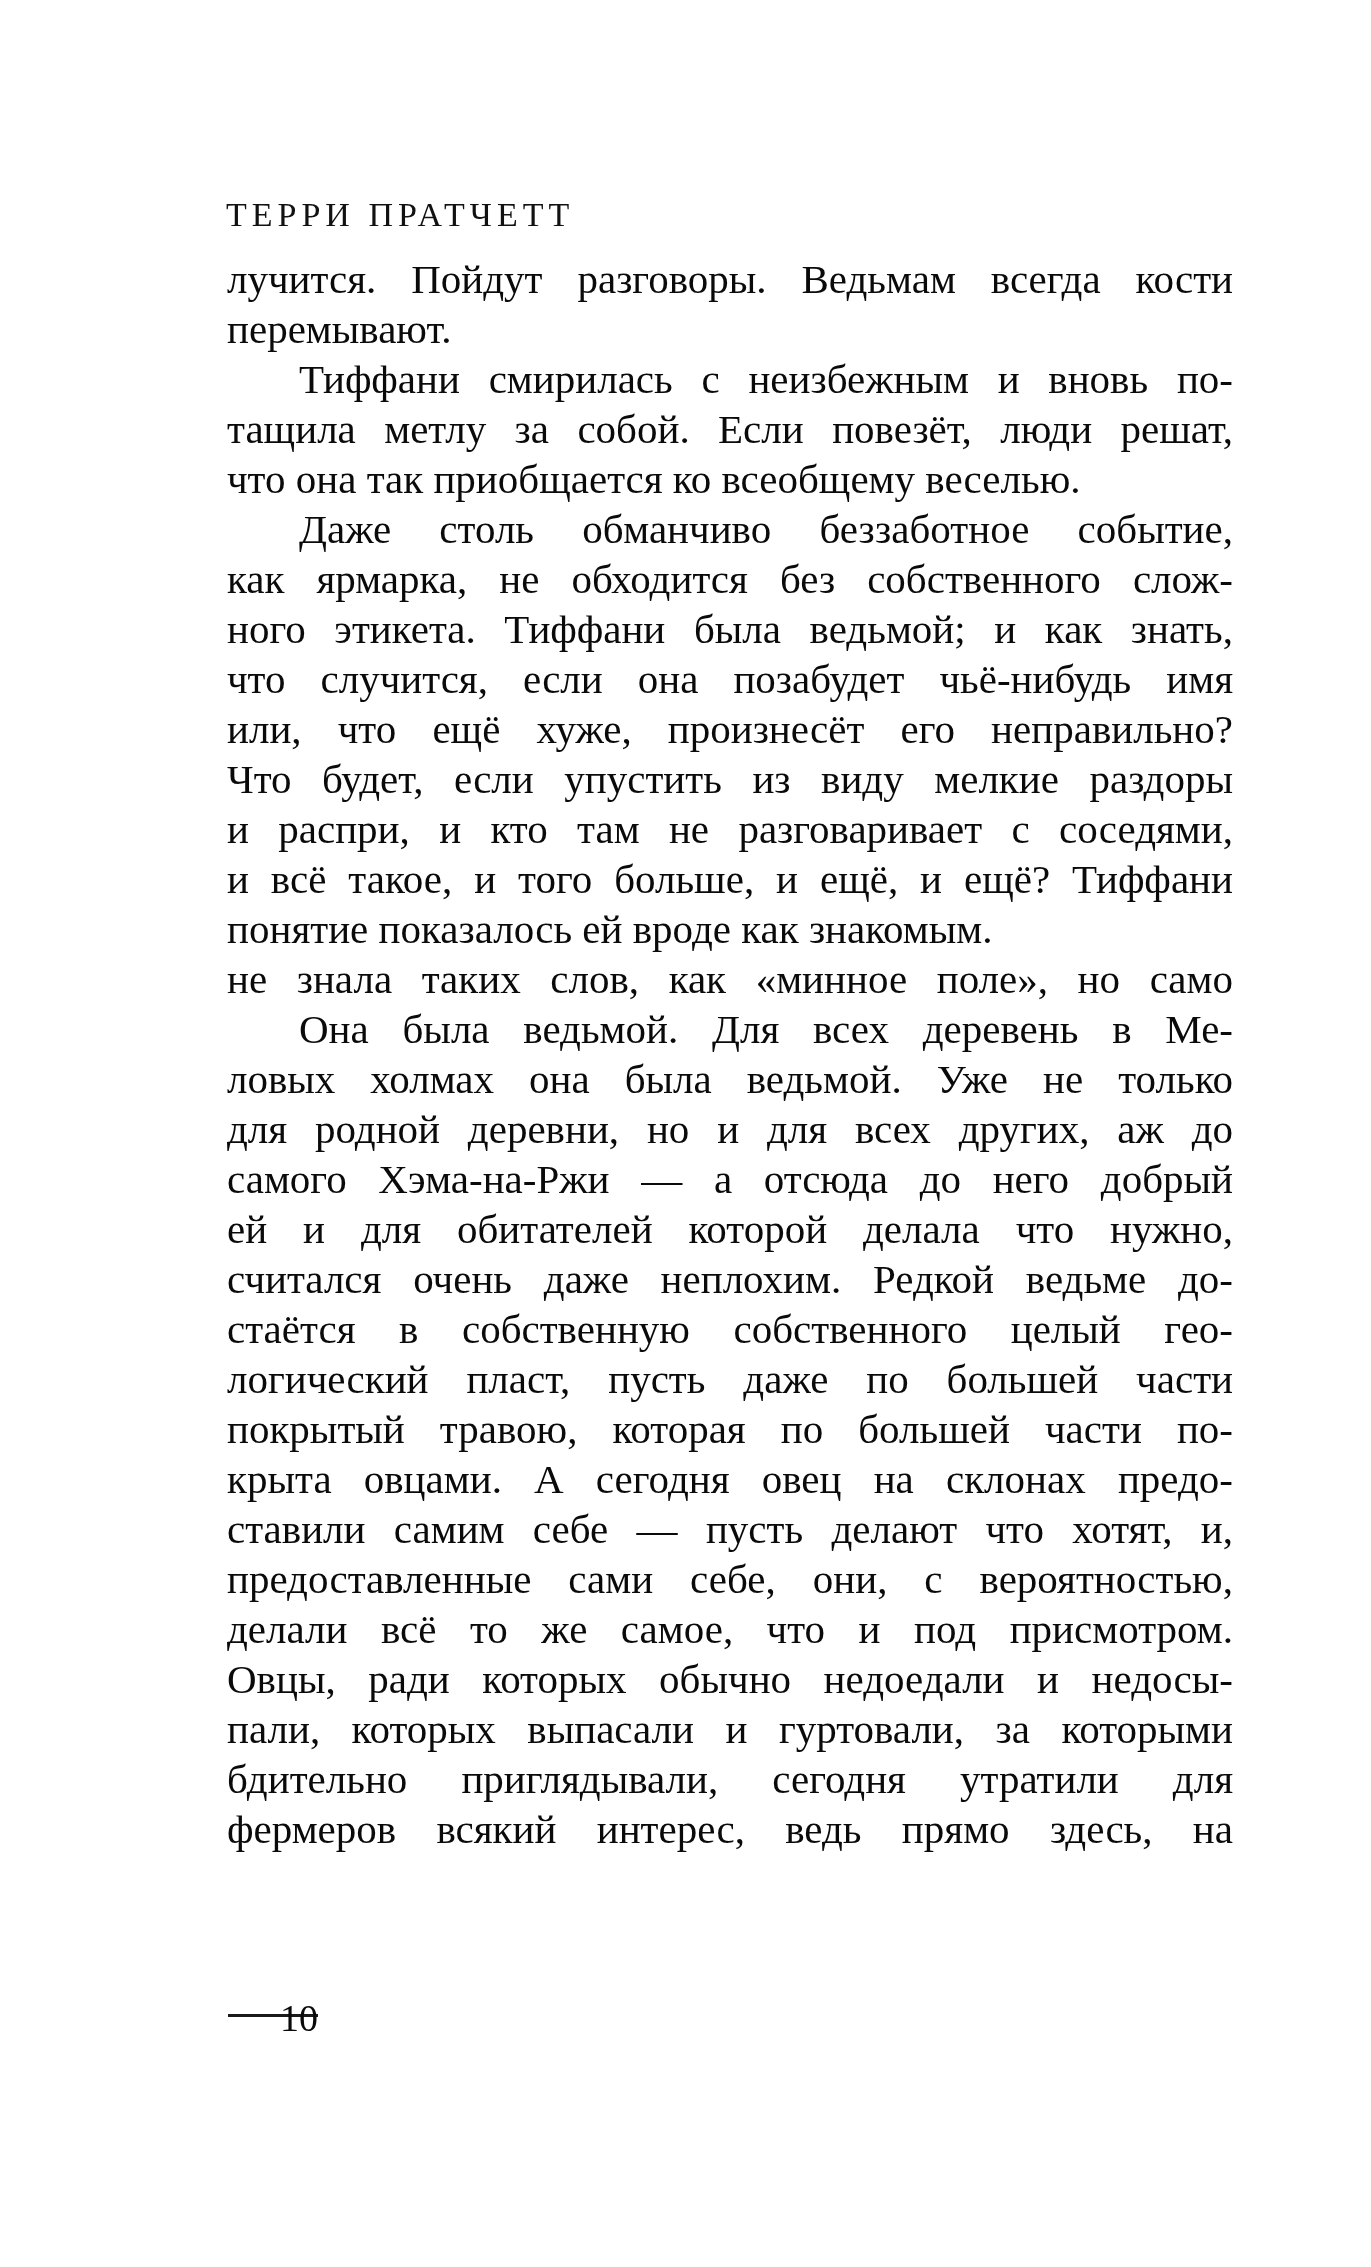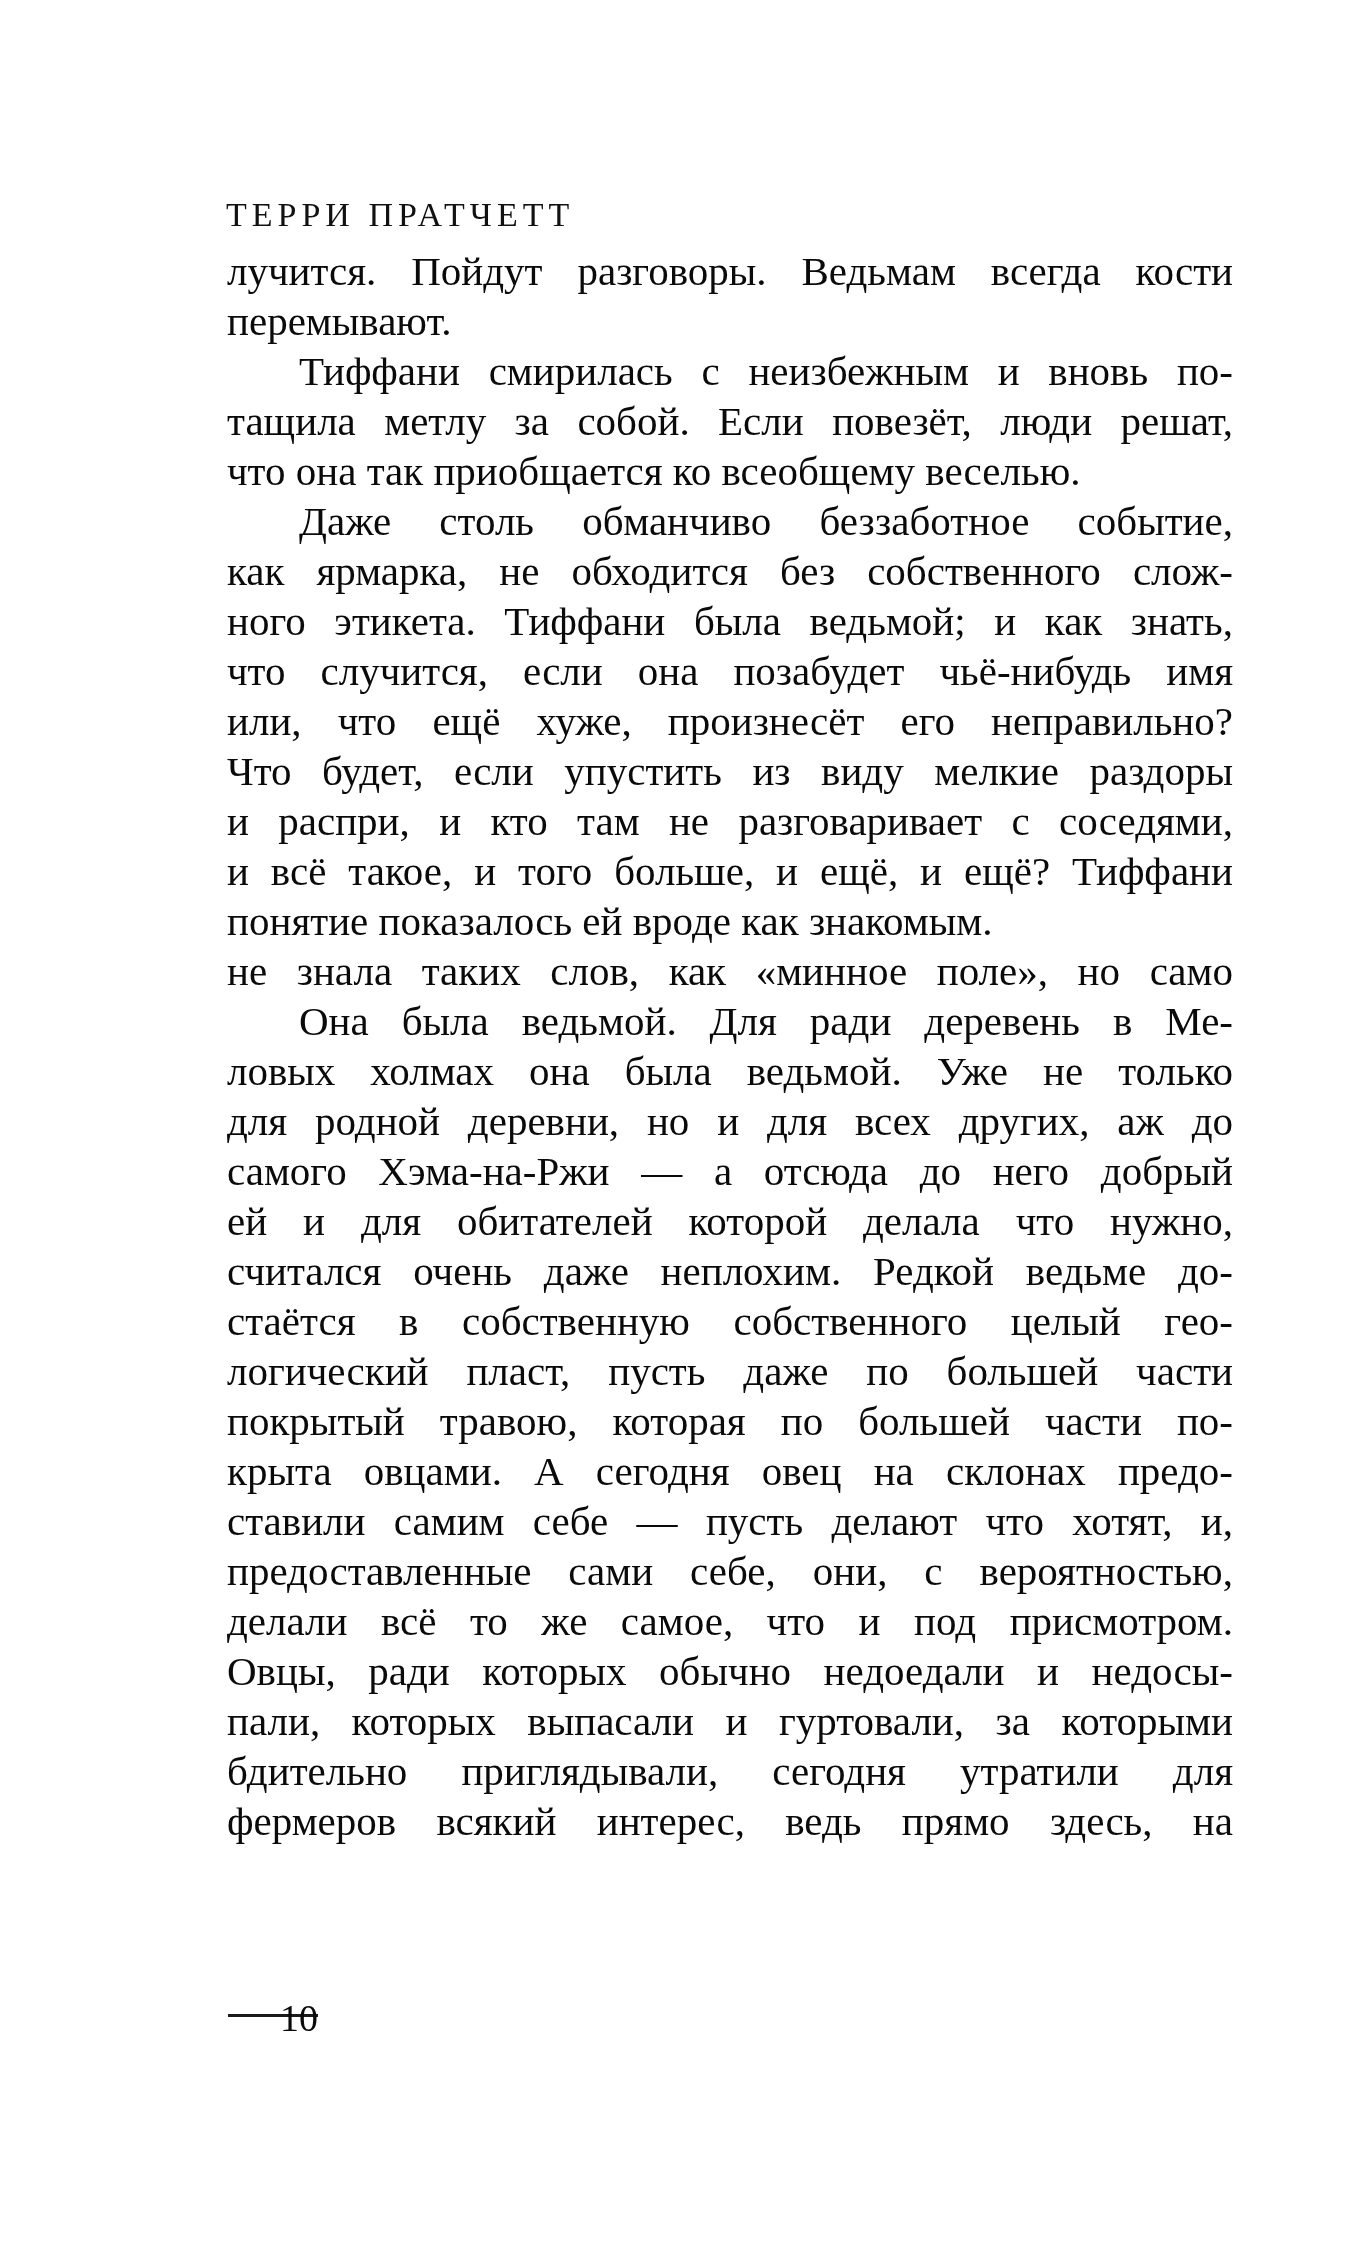--- a/index.html
+++ b/index.html
@@ -21,21 +21,21 @@
     left: 226px;
     top: 196px;
     font-size: 34px;
     letter-spacing: 5px;
     white-space: nowrap;
     color: #111111;
   }
   .text-block {
     position: absolute;
     left: 227px;
-    top: 246px;
+    top: 254px;
     width: 1006px;
   }
   .line {
     font-size: 41px;
     line-height: 50px;
     height: 50px;
     white-space: normal;
     text-align: justify;
     text-align-last: justify;
     text-justify: inter-word;
@@ -80,21 +80,21 @@
       <div class="line indent">Даже столь обманчиво беззаботное событие,</div>
       <div class="line">как ярмарка, не обходится без собственного слож-</div>
       <div class="line">ного этикета. Тиффани была ведьмой; и как знать,</div>
       <div class="line">что случится, если она позабудет чьё-нибудь имя</div>
       <div class="line">или, что ещё хуже, произнесёт его неправильно?</div>
       <div class="line">Что будет, если упустить из виду мелкие раздоры</div>
       <div class="line">и распри, и кто там не разговаривает с соседями,</div>
       <div class="line">и всё такое, и того больше, и ещё, и ещё? Тиффани</div>
       <div class="line end">понятие показалось ей вроде как знакомым.</div>
       <div class="line">не знала таких слов, как «минное поле», но само</div>
-      <div class="line indent">Она была ведьмой. Для ради деревень в Ме-</div>
+      <div class="line indent">Она была ведьмой. Для всех деревень в Ме-</div>
       <div class="line">ловых холмах она была ведьмой. Уже не только</div>
       <div class="line">для родной деревни, но и для всех других, аж до</div>
       <div class="line">самого Хэма-на-Ржи — а отсюда до него добрый</div>
       <div class="line">ей и для обитателей которой делала что нужно,</div>
       <div class="line">считался очень даже неплохим. Редкой ведьме до-</div>
       <div class="line">стаётся в собственную собственного целый гео-</div>
       <div class="line">логический пласт, пусть даже по большей части</div>
       <div class="line">покрытый травою, которая по большей части по-</div>
       <div class="line">крыта овцами. А сегодня овец на склонах предо-</div>
       <div class="line">ставили самим себе — пусть делают что хотят, и,</div>

